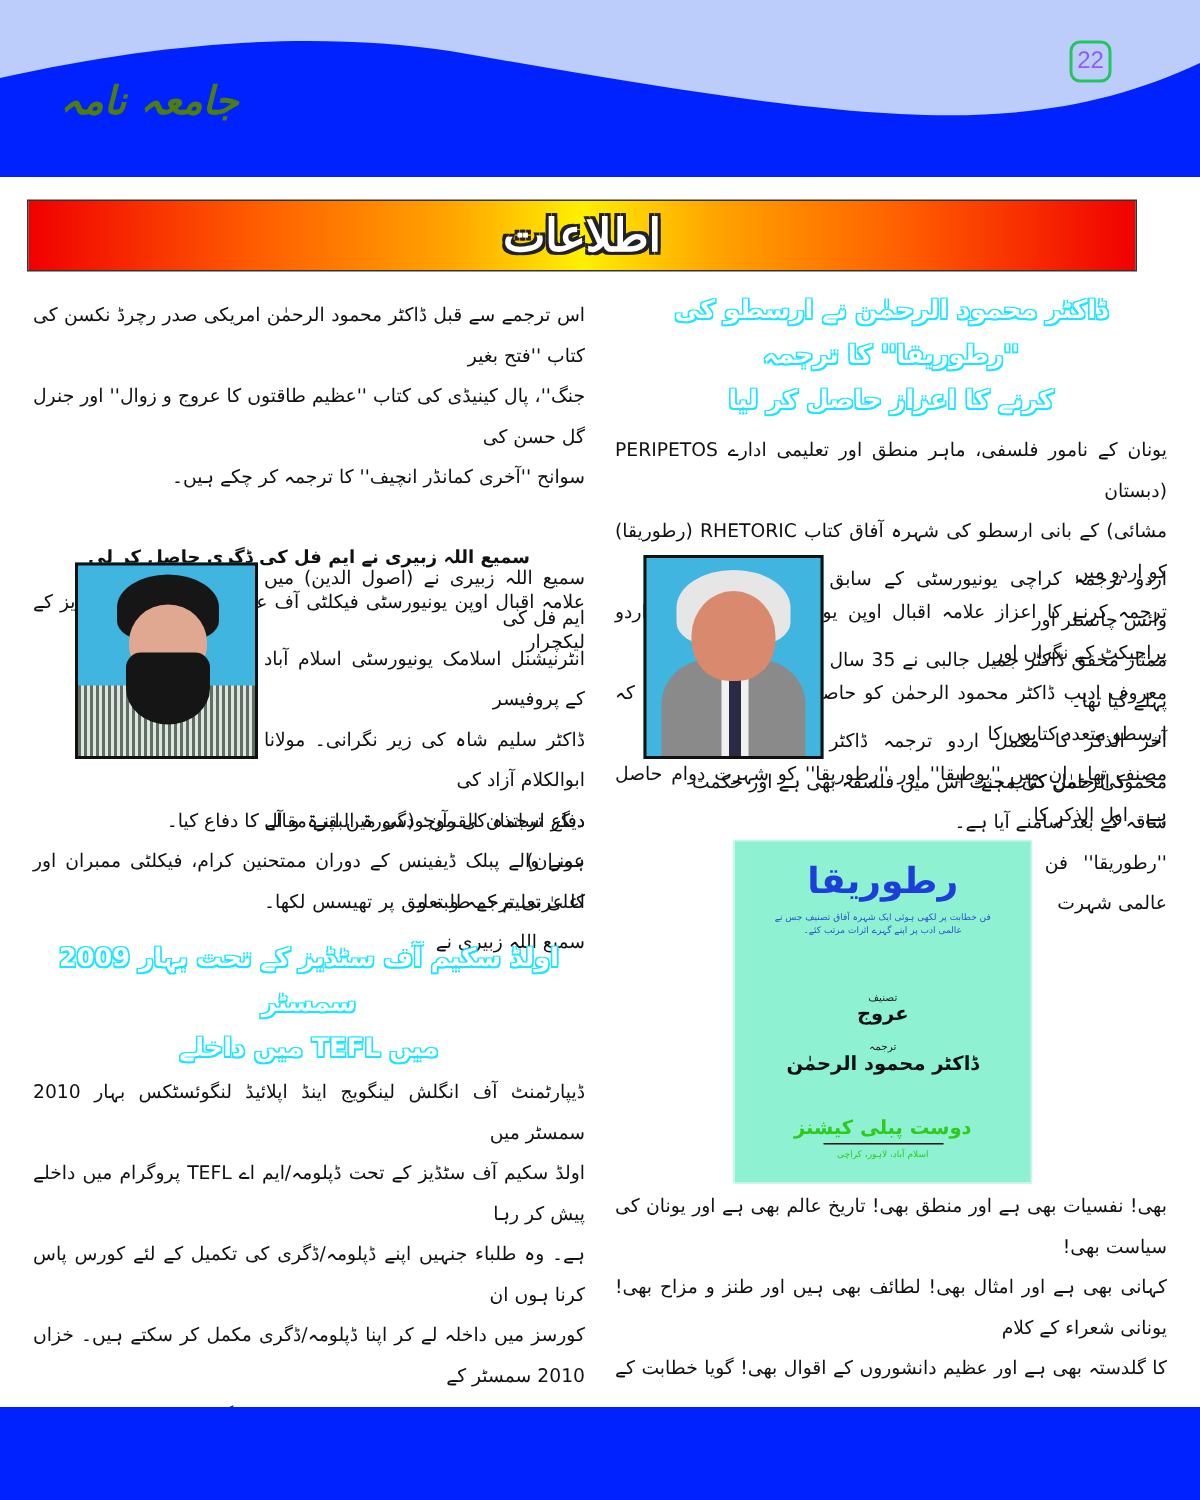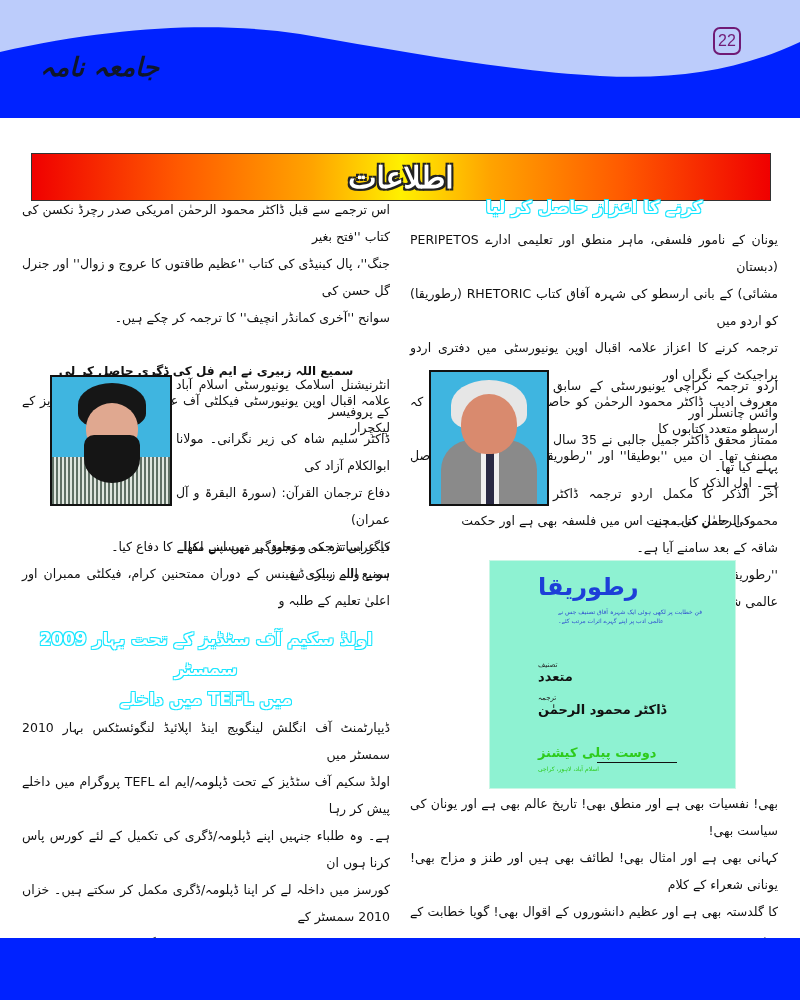--- a/index.html
+++ b/index.html
@@ -1,42 +1,42 @@
 <!DOCTYPE html>
 <html><head>
 <meta charset="utf-8">
 <style>
   html, body { margin:0; padding:0; }
   body { width:800px; height:1000px; position:relative; overflow:hidden; background:#ffffff;
          font-family:"DejaVu Sans", sans-serif; color:#111; }
   .header { position:absolute; left:0; top:0; width:800px; height:118px; }
   .header svg { position:absolute; left:0; top:0; }
-  .masthead { position:absolute; left:40px; top:52px; color:#0f172a; font-size:26px; font-weight:bold;
+  .masthead { position:absolute; left:40px; top:52px; color:#4d7c0f; font-size:26px; font-weight:bold;
               font-family:"DejaVu Serif", serif; direction:rtl; font-style:italic; }
-  .page-num { position:absolute; left:713px; top:27px; width:24px; height:24px; border:2px solid #701a75;
-              border-radius:7px; font-size:16px; line-height:24px; text-align:center; color:#701a75;
+  .page-num { position:absolute; left:713px; top:27px; width:24px; height:24px; border:2px solid #22c55e;
+              border-radius:7px; font-size:16px; line-height:24px; text-align:center; color:#8b5cf6;
               font-family:"Liberation Sans", sans-serif; }
-  .banner { position:absolute; left:31px; top:133px; width:738px; height:46px; border:1px solid #333;
+  .banner { position:absolute; left:18px; top:133px; width:738px; height:46px; border:1px solid #333;
             background:linear-gradient(90deg,#f00000 0%,#ff5a00 20%,#ffa400 38%,#fff000 50%,#ffa400 62%,#ff5a00 80%,#f00000 100%);
-            display:flex; align-items:center; justify-content:center;margin-top:20px; }
+            display:flex; align-items:center; justify-content:center; }
   .banner-title { font-size:30px; font-weight:bold; color:#fff; direction:rtl;
                   text-shadow:-2px -2px 0 #222, 2px -2px 0 #222, -2px 2px 0 #222, 2px 2px 0 #222;
                   font-family:"DejaVu Serif", serif; }
   .col { position:absolute; direction:rtl; text-align:justify; font-size:12.5px; line-height:27px;
          font-family:"DejaVu Sans", sans-serif; }
   .col p { margin:0; }
   .cyan-head { color:#fff; text-align:center; font-size:17px; line-height:30px; font-weight:bold;
                text-shadow:-1px -1px 0 #19e6ff, 1px -1px 0 #19e6ff, -1px 1px 0 #19e6ff, 1px 1px 0 #19e6ff;
                direction:rtl; }
   .black-head { text-align:center; font-size:12px; font-weight:bold; line-height:32px;margin-top:45px; }
   .photo { position:absolute; border:2px solid #111; background:#3fb5e0; overflow:hidden; }
   .photo .face { position:absolute; border-radius:50% 50% 45% 45%; }
   .photo .hair { position:absolute; border-radius:50% 50% 30% 30%; }
   .book { position:absolute; left:489px; top:560px; width:197px; height:227px;
-          background:#8ef2d2; border:1px solid #c9f7e6; direction:rtl; text-align:left;padding-left:48px; }
+          background:#8ef2d2; border:1px solid #c9f7e6; direction:rtl; text-align:center; }
   .book .t1 { color:#1d3fd8; font-size:24px; font-weight:bold; margin-top:12px; }
   .book .t2 { color:#3050d0; font-size:6px; line-height:9px; margin:6px 20px 0; }
   .book .lbl { font-size:7px; color:#222; }
   .book .name { font-size:13px; font-weight:bold; color:#111; }
   .book .pub { color:#2ecb1c; font-size:13px; font-weight:bold; }
   .book .rule { width:80px; height:1px; background:#111; margin:2px auto 2px; }
   .book .addr { color:#2ecb1c; font-size:6px; }
   .footer { position:absolute; left:0; top:938px; width:800px; height:62px; background:#0022ff; }
 </style>
 </head>
@@ -50,20 +50,21 @@
   <div class="masthead">جامعہ نامہ</div>
   <div class="page-num">22</div>
 </div>
 
 <div class="banner">
   <span class="banner-title">اطلاعات</span>
 </div>
 
 <div class="col" style="left:410px; top:192px; width:368px;">
   <div class="cyan-head">
+    <div>ڈاکٹر محمود الرحمٰن نے ارسطو کی ''رطوریقا'' کا ترجمہ</div>
     <div>کرنے کا اعزاز حاصل کر لیا</div>
   </div>
   <div style="margin-top:4px;">
     <p>یونان کے نامور فلسفی، ماہر منطق اور تعلیمی ادارے PERIPETOS (دبستان</p>
     <p>مشائی) کے بانی ارسطو کی شہرہ آفاق کتاب RHETORIC (رطوریقا) کو اردو میں</p>
     <p>ترجمہ کرنے کا اعزاز علامہ اقبال اوپن یونیورسٹی میں دفتری اردو پراجیکٹ کے نگراں اور</p>
     <p>معروف ادیب ڈاکٹر محمود الرحمٰن کو حاصل ہوا ہے۔ واضح رہے کہ ارسطو متعدد کتابوں کا</p>
     <p>مصنف تھا۔ ان میں ''بوطیقا'' اور ''رطوریقا'' کو شہرت دوام حاصل ہے۔ اول الذکر کا</p>
   </div>
 </div>
@@ -86,21 +87,21 @@
 </div>
 <div class="col" style="left:410px; top:507px; width:340px;">
   <p>کی حامل کتاب ہے۔ اس میں فلسفہ بھی ہے اور حکمت</p>
 </div>
 
 <div class="book">
   <div class="t1">رطوریقا</div>
   <div class="t2">فن خطابت پر لکھی ہوئی ایک شہرہ آفاق تصنیف جس نے عالمی ادب پر اپنے گہرے اثرات مرتب کئے۔</div>
   <div style="height:36px;"></div>
   <div class="lbl">تصنیف</div>
-  <div class="name">متعدد</div>
+  <div class="name">عروج</div>
   <div style="height:10px;"></div>
   <div class="lbl">ترجمہ</div>
   <div class="name">ڈاکٹر محمود الرحمٰن</div>
   <div style="height:28px;"></div>
   <div class="pub">دوست پبلی کیشنز</div>
   <div class="rule"></div>
   <div class="addr">اسلام آباد، لاہور، کراچی</div>
 </div>
 
 <div class="col" style="left:410px; top:790px; width:368px;">
@@ -123,20 +124,21 @@
 </div>
 
 <div class="photo" style="left:50px; top:375px; width:118px; height:127px;">
   <div style="position:absolute; left:0; top:80px; width:118px; height:50px; background:repeating-linear-gradient(90deg,#5f6f64 0 2px,#dfe6df 2px 4px);"></div>
   <div class="hair" style="left:26px; top:6px; width:68px; height:44px; background:#161616;"></div>
   <div class="face" style="left:34px; top:26px; width:52px; height:50px; background:#e0a890;"></div>
   <div style="position:absolute; left:32px; top:58px; width:56px; height:48px; background:#151515; border-radius:10px 10px 50% 50%;"></div>
 </div>
 
 <div class="col" style="left:176px; top:371px; width:214px;">
+  <p>سمیع اللہ زبیری نے (اصول الدین) میں ایم فل کی</p>
   <p>انٹرنیشنل اسلامک یونیورسٹی اسلام آباد کے پروفیسر</p>
   <p>ڈاکٹر سلیم شاہ کی زیر نگرانی۔ مولانا ابوالکلام آزاد کی</p>
   <p>دفاع ترجمان القرآن: (سورۃ البقرۃ و آل عمران)</p>
   <p>کا عربی ترجمہ و تعلیق پر تھیسس لکھا۔ سمیع اللہ زبیری نے</p>
 </div>
 
 <div class="col" style="left:22px; top:533px; width:368px;">
   <p>دیگر اساتذہ کی موجودگی میں اپنے مقالے کا دفاع کیا۔</p>
   <p>ہونے والے پبلک ڈیفینس کے دوران ممتحنین کرام، فیکلٹی ممبران اور اعلیٰ تعلیم کے طلبہ و</p>
 </div>

